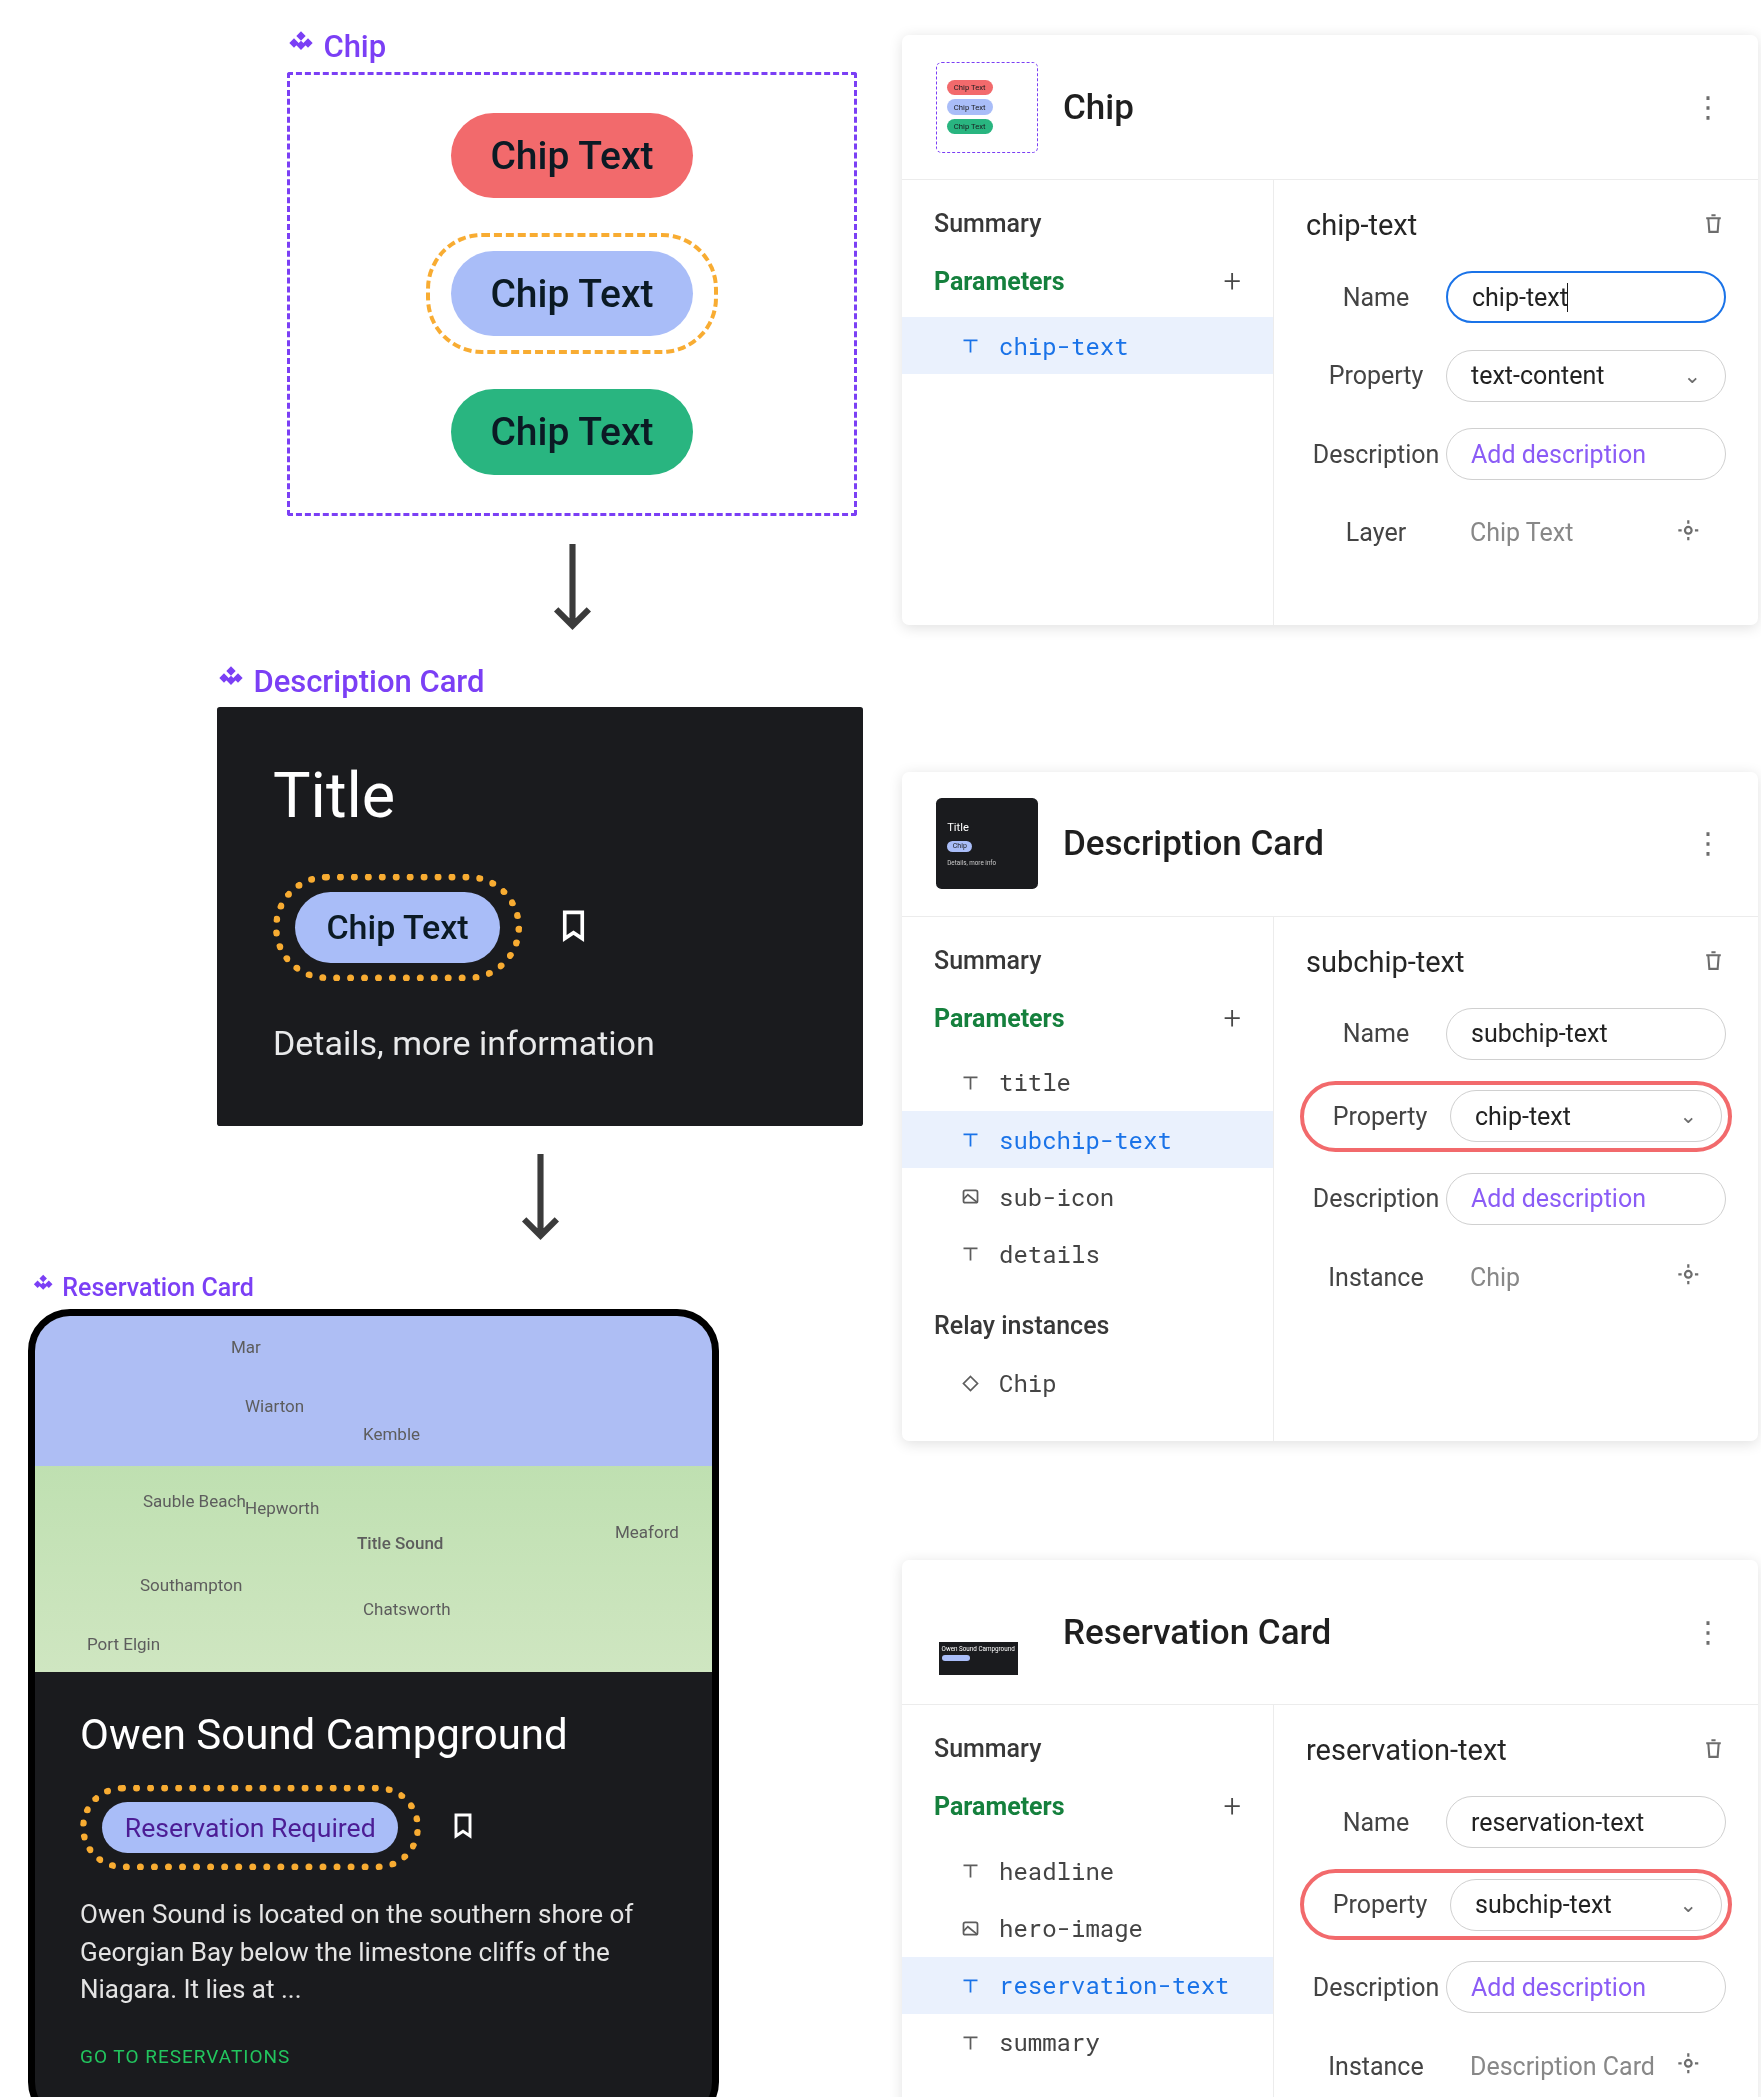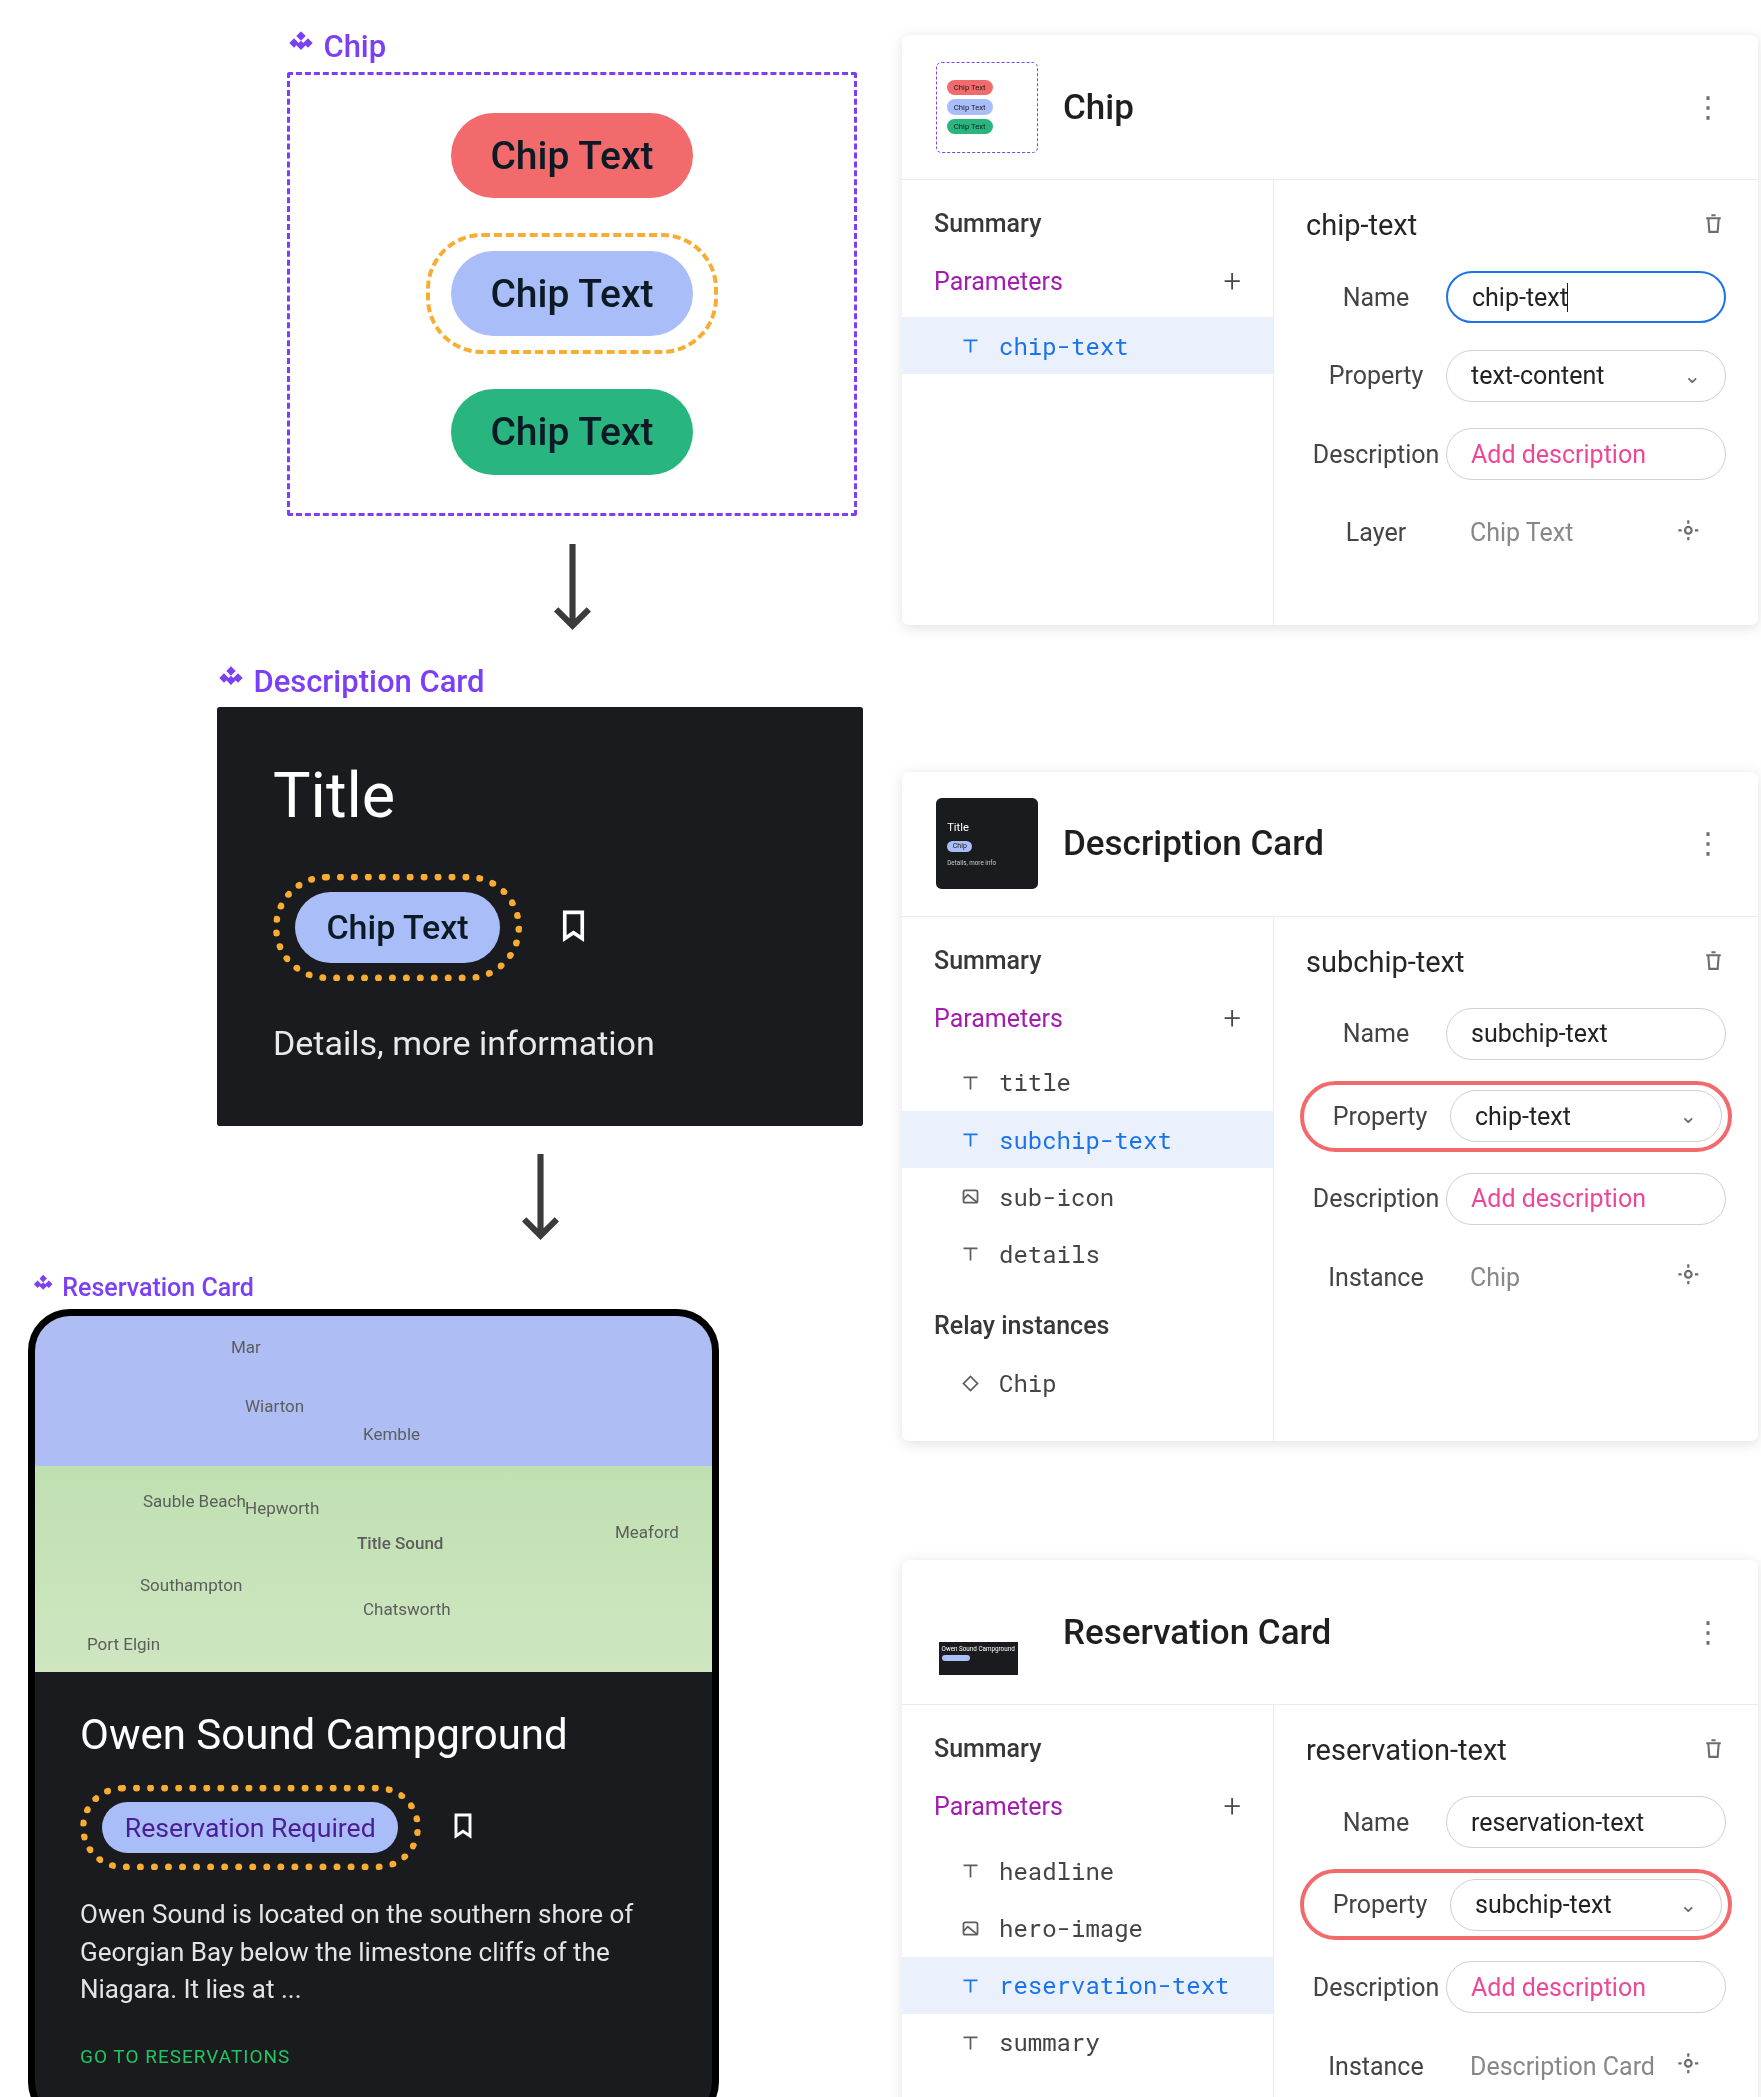--- a/index.html
+++ b/index.html
@@ -173,21 +173,21 @@
       font-weight: 500;
       color: #383838;
       padding: 0 32px 25px;
     }
     .param-header {
       display: flex;
       justify-content: space-between;
       align-items: center;
       padding: 0 32px 17px;
     }
-    .param-header .lbl { font-size: 25px; font-weight: 400; color: #a21caf; }
+    .param-header .lbl { font-size: 25px; font-weight: 700; color: #15803d; }
     .plus-icon { font-size: 31px; color: #484848; cursor: pointer; font-weight:300;}
     .param-row {
       display: flex;
       align-items: center;
       gap: 17px;
       padding: 12.6px 32px 12.6px 56px;
       font-family: "Roboto Mono", "Menlo", monospace;
       font-size: 24px;
     }
     .param-row .picon { width: 24px; height: 24px; display: flex; align-items: center; justify-content: center; color: #5d5d5d; flex-shrink: 0; }
@@ -219,21 +219,21 @@
       border-radius: 698px;
       padding: 0 24px;
       font-size: 25px;
       color: #222;
       display: flex;
       align-items: center;
       background: #fff;
     }
     .field-input.focused { border-color: #1a73e8; border-width: 2.1px; }
     .field-input.select { justify-content: space-between; }
-    .field-input.placeholder { color: #ec4899; }
+    .field-input.placeholder { color: #8b5cf6; }
     .chevron { color: #6d6d6d; font-size: 21px; }
     .field-static { flex: 1; height: 52px; padding: 0 24px; font-size: 25px; color: #888; display: flex; align-items: center; justify-content: space-between; }
     .target-icon { width: 26.6px; height: 26.6px; color: #6d6d6d; }
 
     .select-highlight {
       border: 4.2px solid #f26a6c;
       border-radius: 42px;
       padding: 5.6px 5.6px;
       margin: -5.6px -5.6px;
       margin-bottom: 21px;

